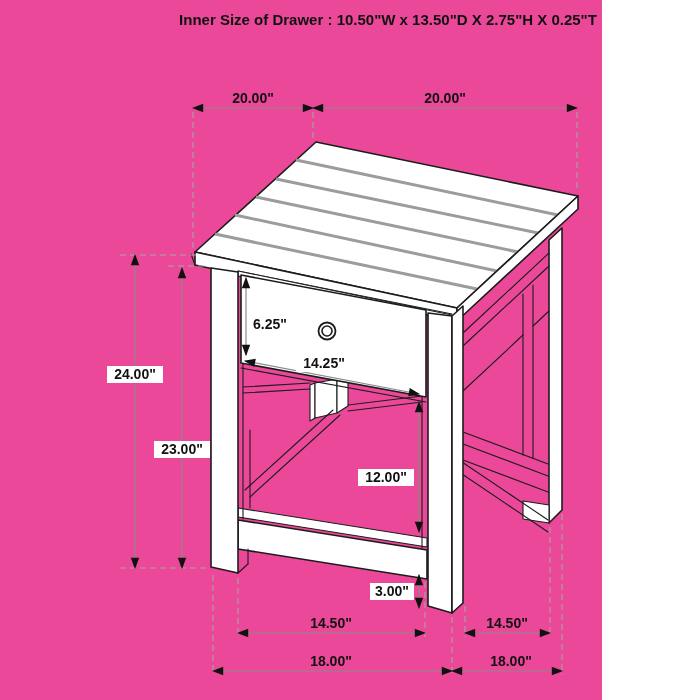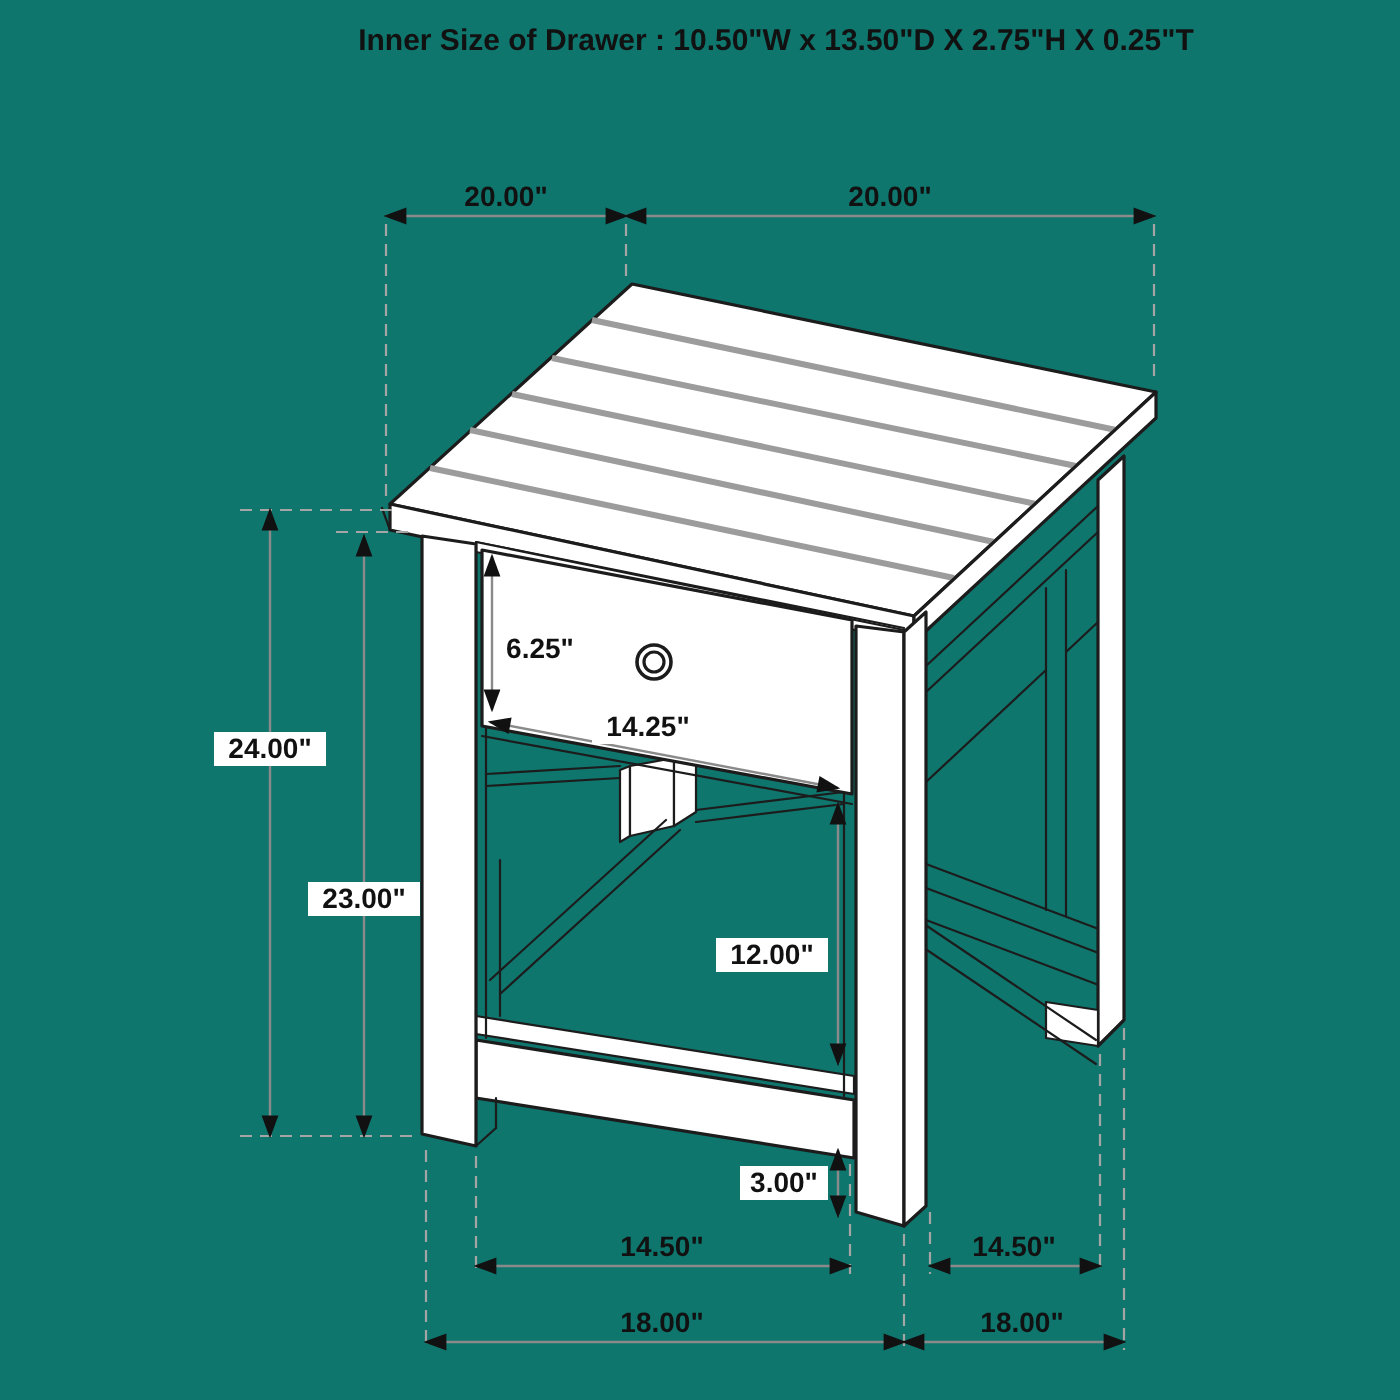--- a/index.html
+++ b/index.html
@@ -1,16 +1,16 @@
 <!DOCTYPE html>
 <html><head>
 <meta charset="utf-8">
 <style>
   html,body{margin:0;padding:0;background:#ffffff;}
-  .stage{position:relative;width:700px;height:700px;background:#0f766e;overflow:hidden;
+  .stage{position:relative;width:602px;height:700px;background:#ec4899;overflow:hidden;
          font-family:"Liberation Sans", sans-serif;}
   svg text{font-family:"Liberation Sans", sans-serif;font-weight:bold;fill:#111;}
   .title-text{font-size:15px;}
   .dim-text{font-size:14px;}
   .draw{stroke:#1c1c1c;stroke-width:1.6;fill:none;stroke-linejoin:round;stroke-linecap:round;}
   .drawthin{stroke:#1c1c1c;stroke-width:1.1;fill:none;stroke-linejoin:round;stroke-linecap:round;}
   .face{fill:#ffffff;}
   .plank{stroke:#9c9c9c;stroke-width:3;fill:none;}
   .dimline{stroke:#8a8a8a;stroke-width:1.2;fill:none;}
   .extline{stroke:#a5a5a5;stroke-width:1.1;stroke-dasharray:6 4;fill:none;}

